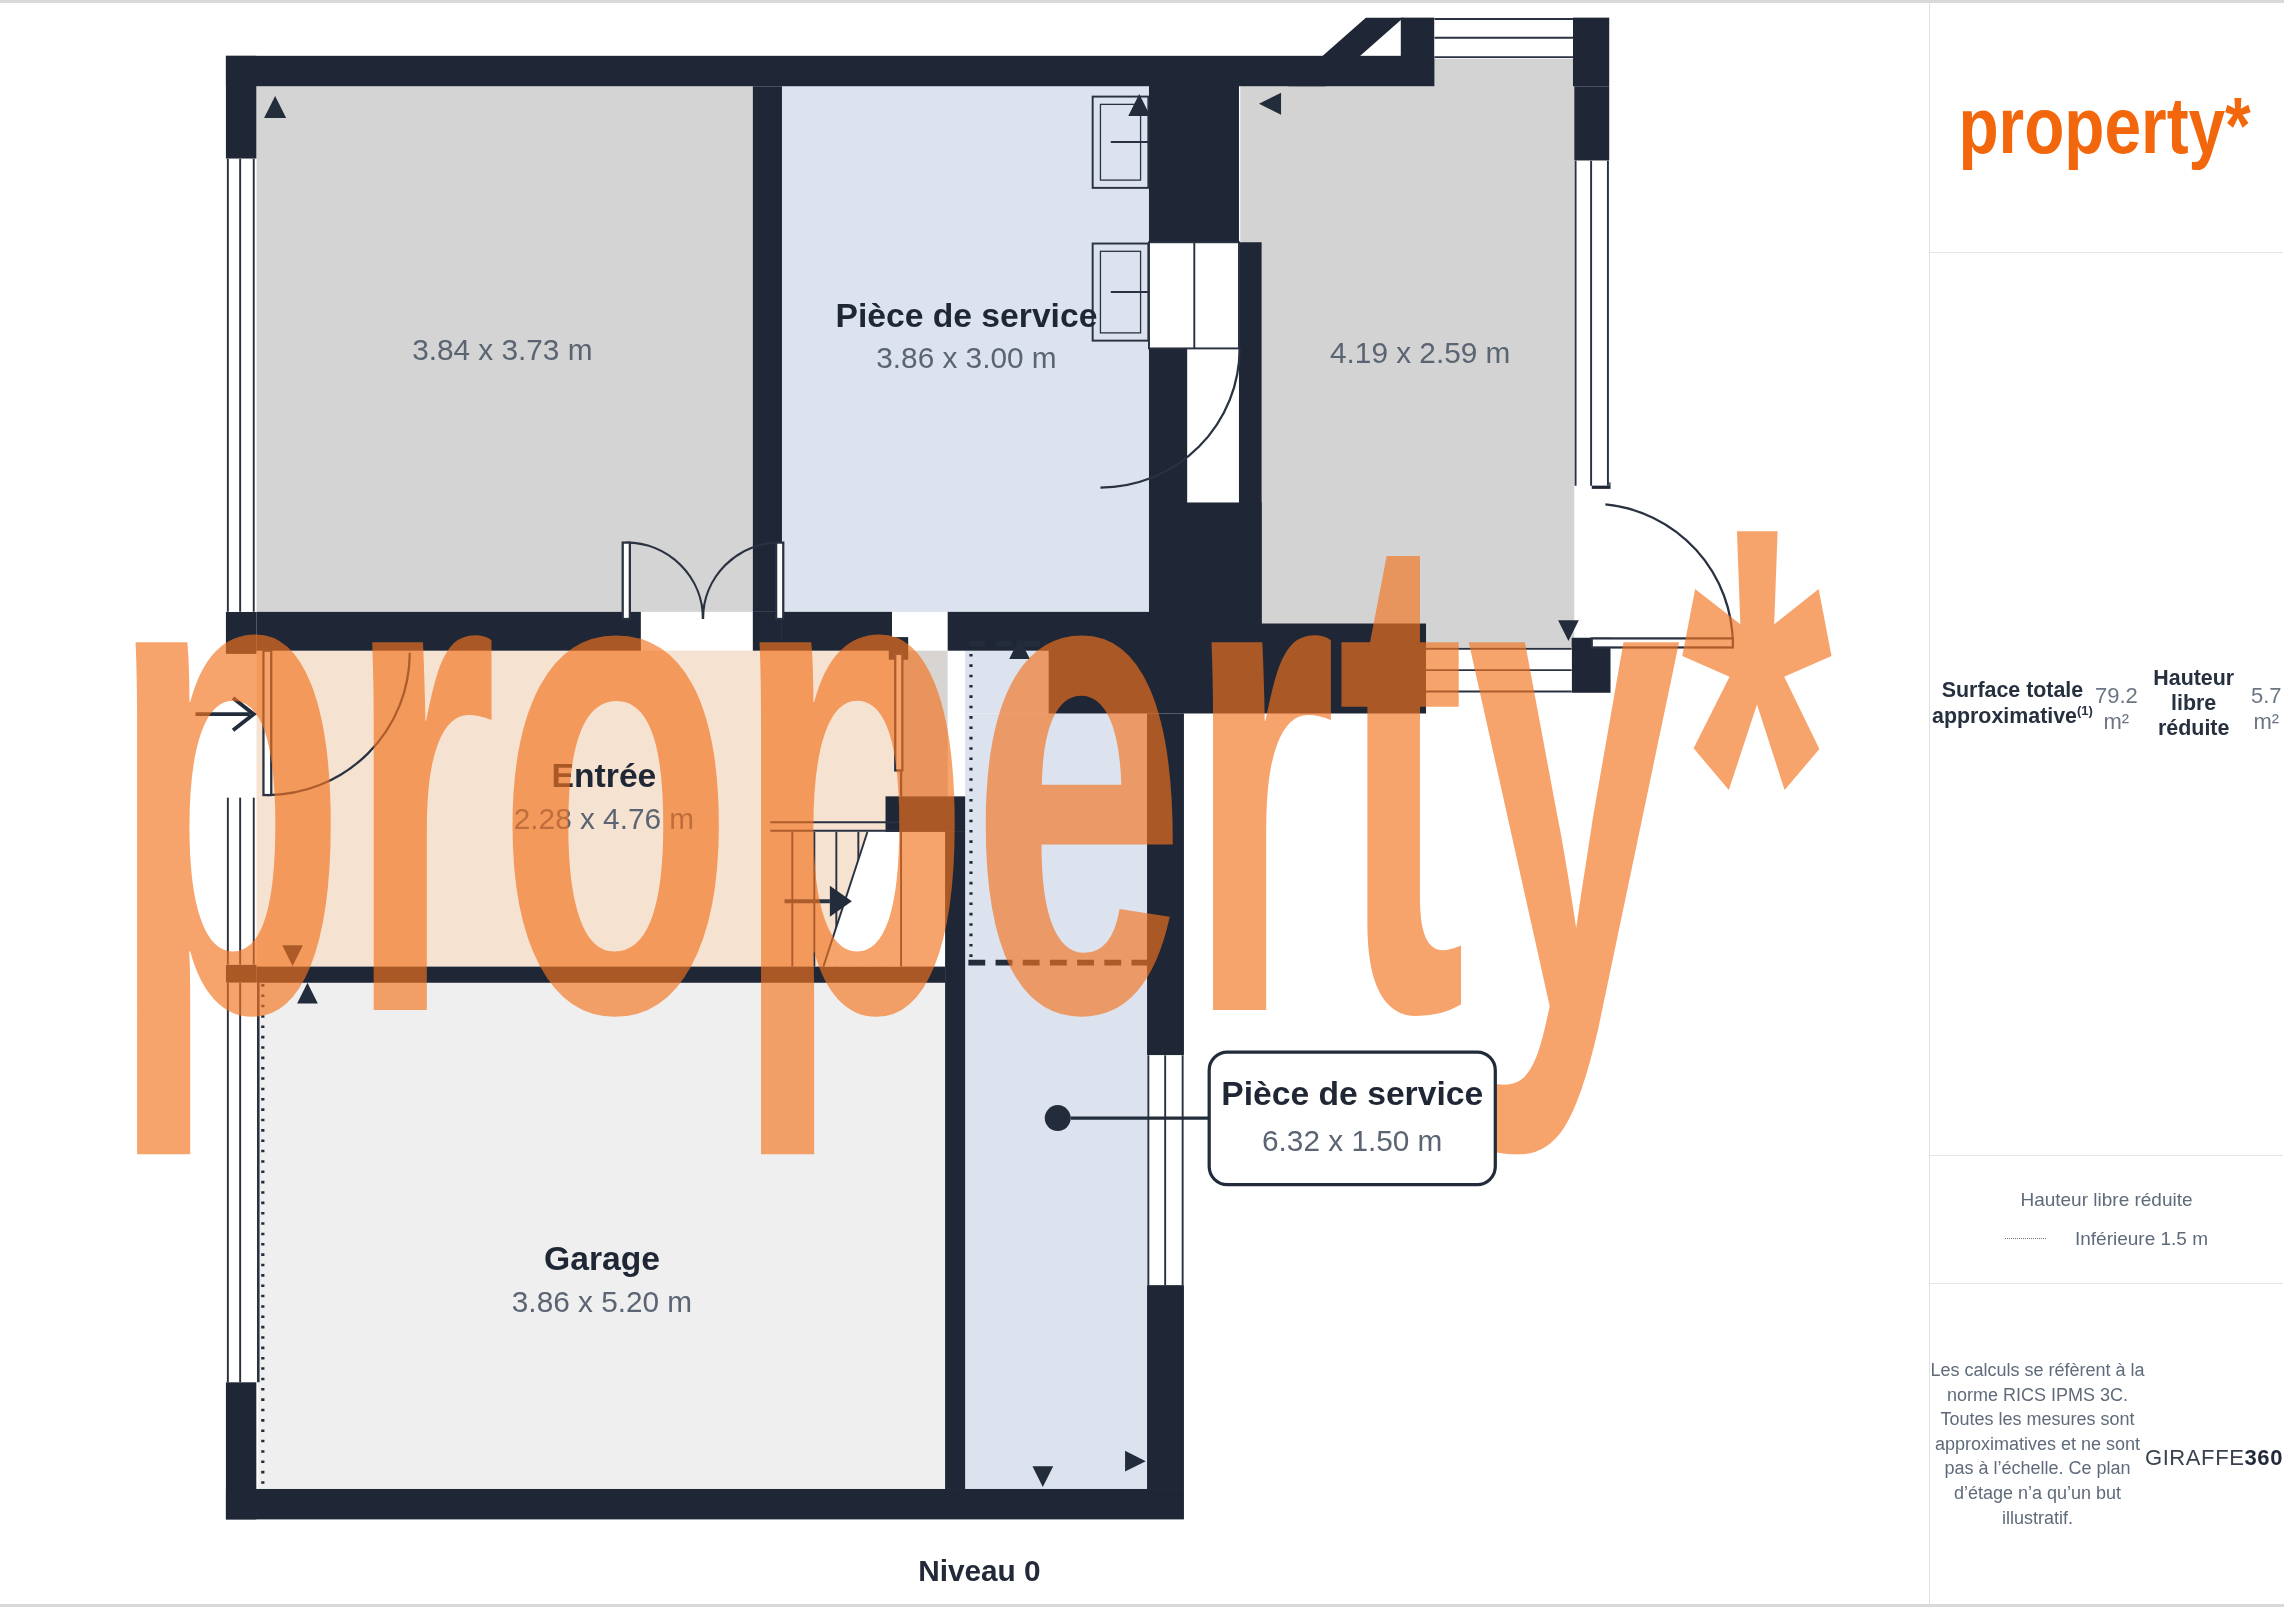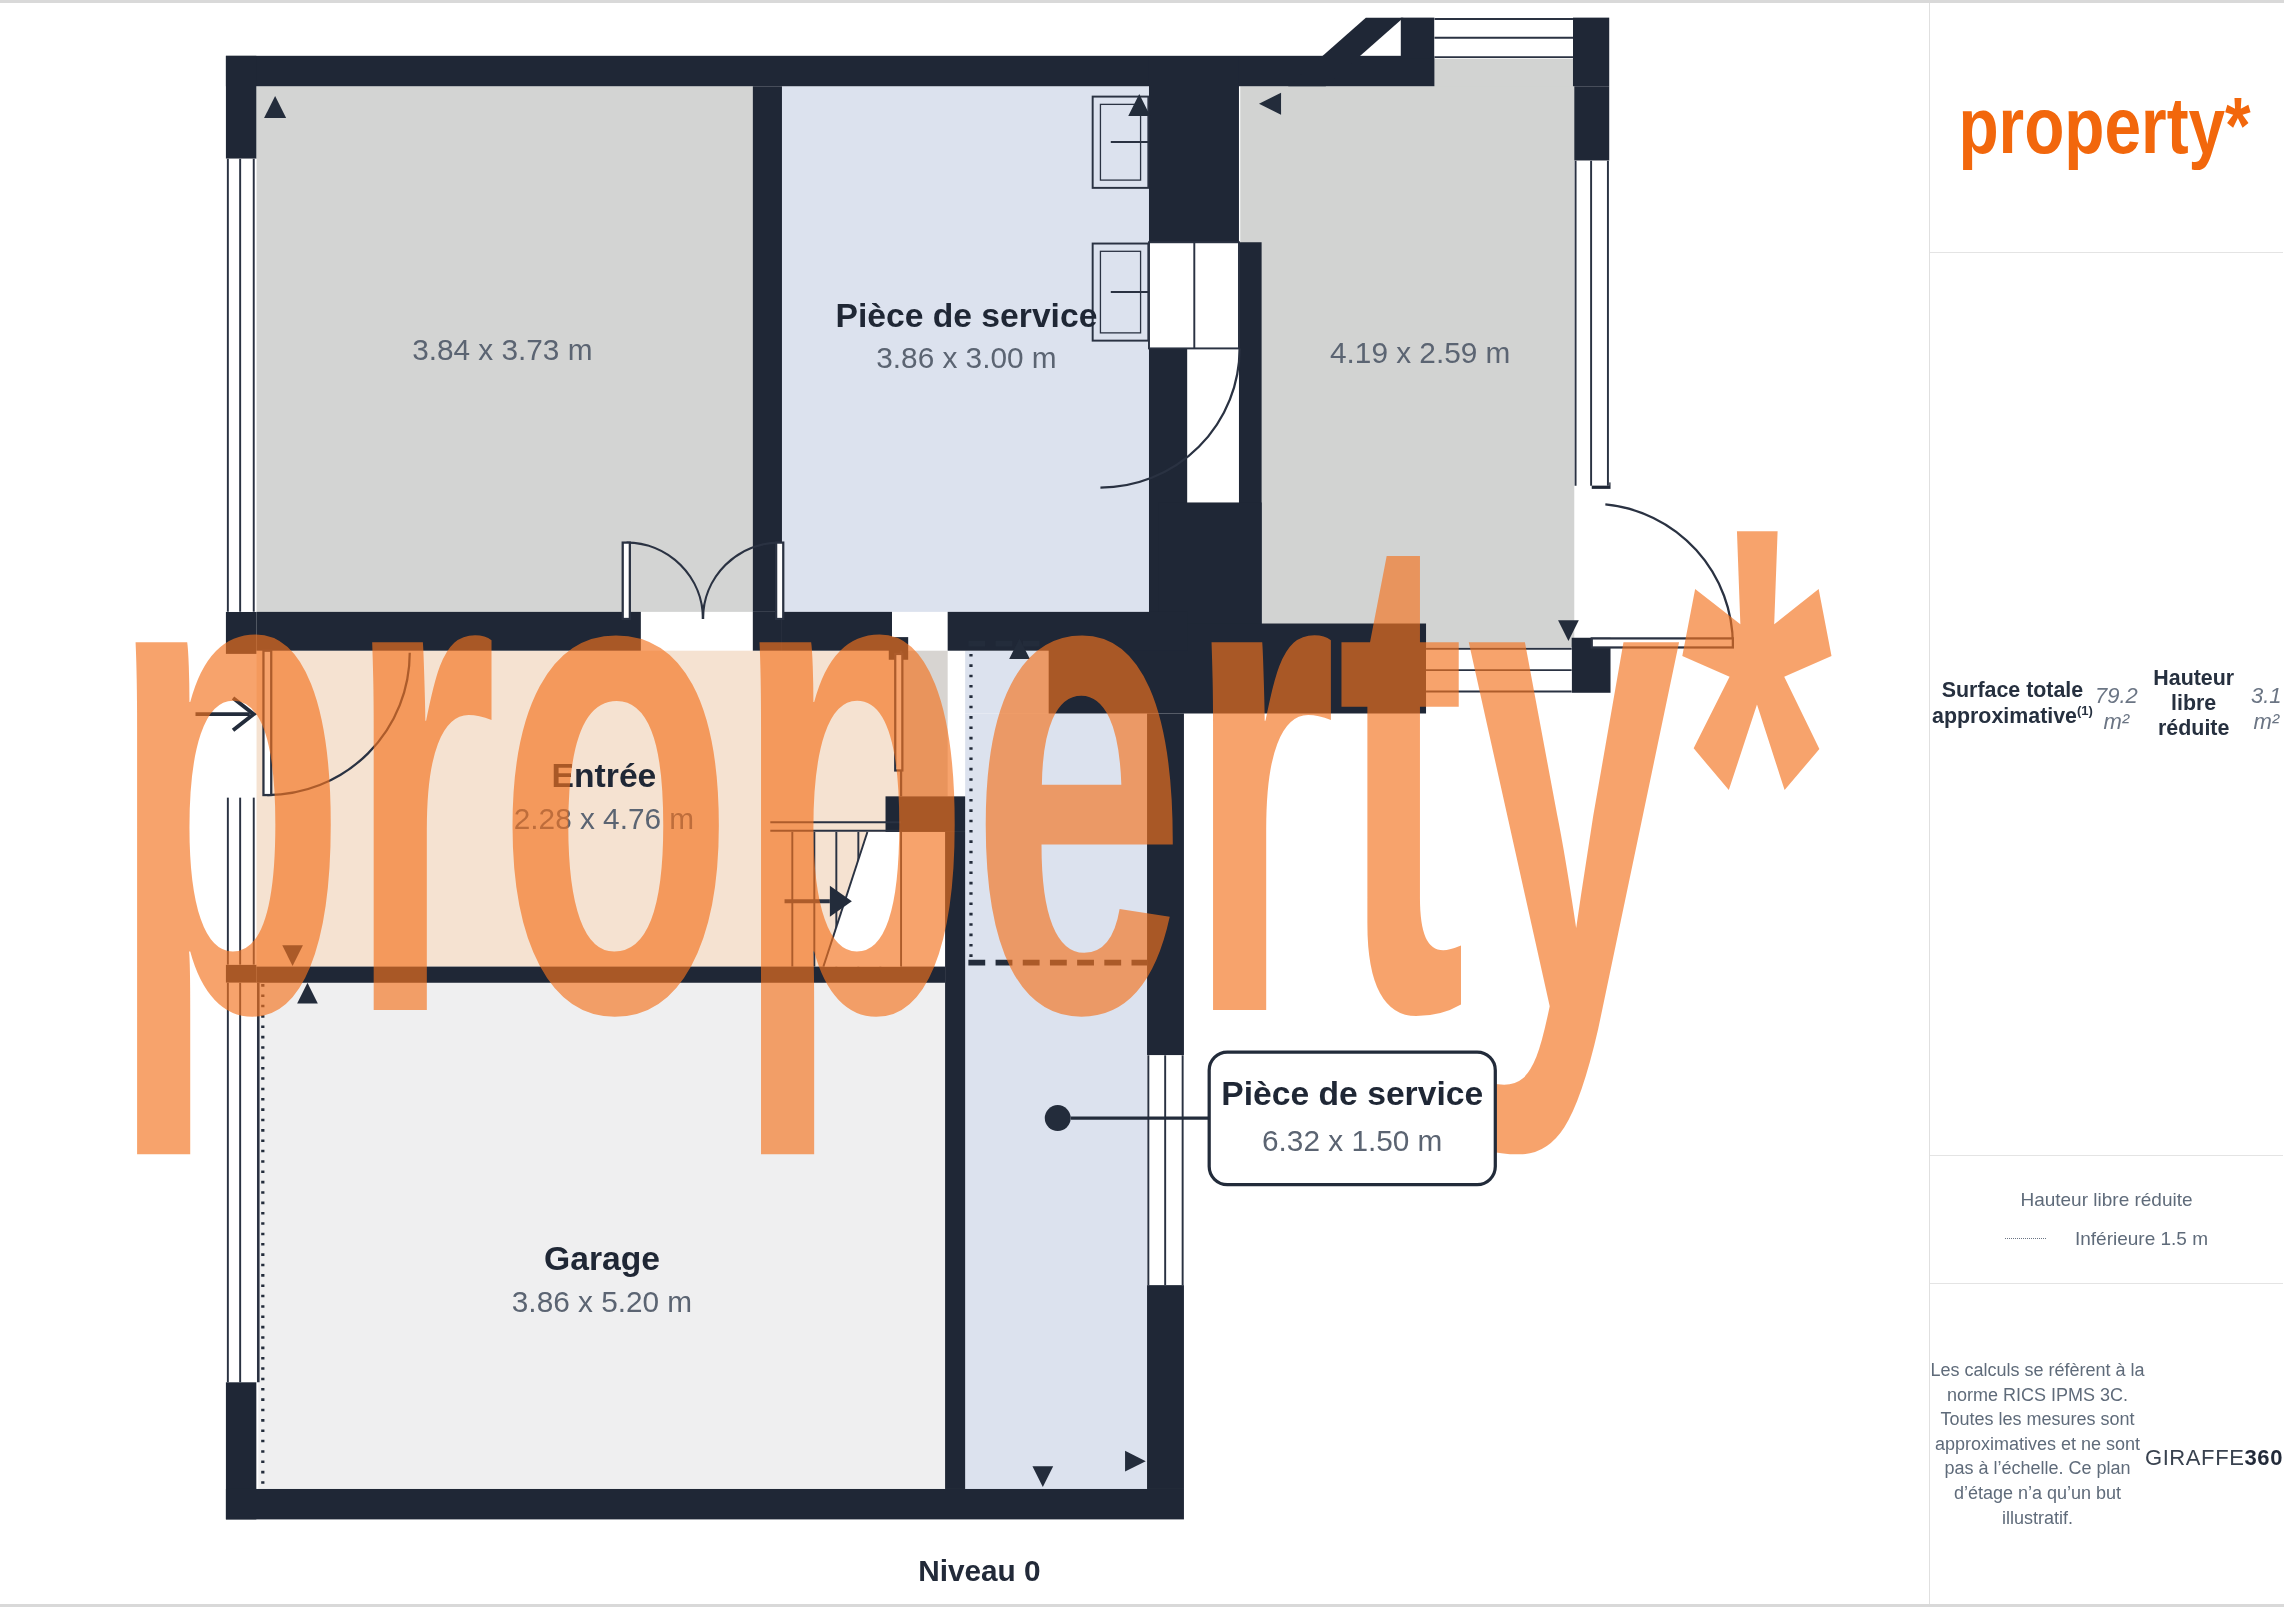--- a/index.html
+++ b/index.html
@@ -8,21 +8,21 @@
   .page-border-top{position:absolute;left:0;top:0;width:2284px;height:2.6px;background:#d9d9d9;}
   .page-border-bottom{position:absolute;left:0;top:1604px;width:2284px;height:2.6px;background:#d9d9d9;}
   .plan-wrap{position:absolute;left:0;top:0;width:1929px;height:1616px;}
   .sidebar{position:absolute;left:1929px;top:2.6px;width:353px;height:1602px;background:#ffffff;
            border-left:1.3px solid #e0e0e0;display:flex;flex-direction:column;}
   .sb-logo{height:249px;border-bottom:1.3px solid #e4e4e4;display:flex;align-items:center;justify-content:center;}
   .sb-stats{flex:0 0 902px;border-bottom:1.3px solid #e4e4e4;display:flex;flex-direction:row;
             align-items:center;justify-content:center;text-align:center;}
   .sb-stats .lbl{font-size:21.4px;font-weight:bold;color:#26303f;}
   .sb-stats .lbl .sup{font-size:13px;vertical-align:super;font-weight:bold;}
-  .sb-stats .val{font-size:22px;color:#6b7584;margin-top:10.4px;font-style:italic;}
+  .sb-stats .val{font-size:22px;color:#6b7584;margin-top:10.4px;}
   .sb-stats .gap{height:31px;}
   .sb-note{flex:0 0 93px;border-bottom:1.3px solid #e4e4e4;display:flex;align-items:center;justify-content:center;
            font-size:19.4px;color:#5f6b7a;}
   .sb-legend{flex:0 0 127px;border-bottom:1.3px solid #e4e4e4;display:flex;flex-direction:column;
              align-items:center;justify-content:center;font-size:19px;color:#5f6b7a;}
   .sb-legend .row2{margin-top:17px;display:flex;align-items:center;gap:29px;}
   .dotted-swatch{display:inline-block;width:41px;height:0;border-top:1.9px dotted #6b7584;}
   .sb-disclaimer{flex:1;display:flex;flex-direction:row;align-items:center;justify-content:center;text-align:center;}
   .sb-disclaimer .txt{width:304px;font-size:18px;line-height:24.6px;color:#5f6b7a;}
   .sb-brand{margin-top:28.5px;font-size:22px;color:#39424f;letter-spacing:0.6px;}
@@ -210,21 +210,21 @@
       <svg width="353" height="249" viewBox="0 0 546 384">
         <text x="44" y="232" font-size="122" font-weight="bold" fill="#f2670c" textLength="452" lengthAdjust="spacingAndGlyphs">property*</text>
       </svg>
     </div>
 
     <div class="sb-stats">
       <div class="lbl"><span>Surface totale approximative</span><span class="sup">(1)</span></div>
       <div class="val">79.2 m²</div>
       <div class="gap"></div>
       <div class="lbl">Hauteur libre réduite</div>
-      <div class="val">3.1 m²</div>
+      <div class="val">5.7 m²</div>
     </div>
 
 
     <div class="sb-legend">
       <div>Hauteur libre réduite</div>
       <div class="row2">
         <span class="dotted-swatch"></span>
         <span>Inférieure 1.5 m</span>
       </div>
     </div>

